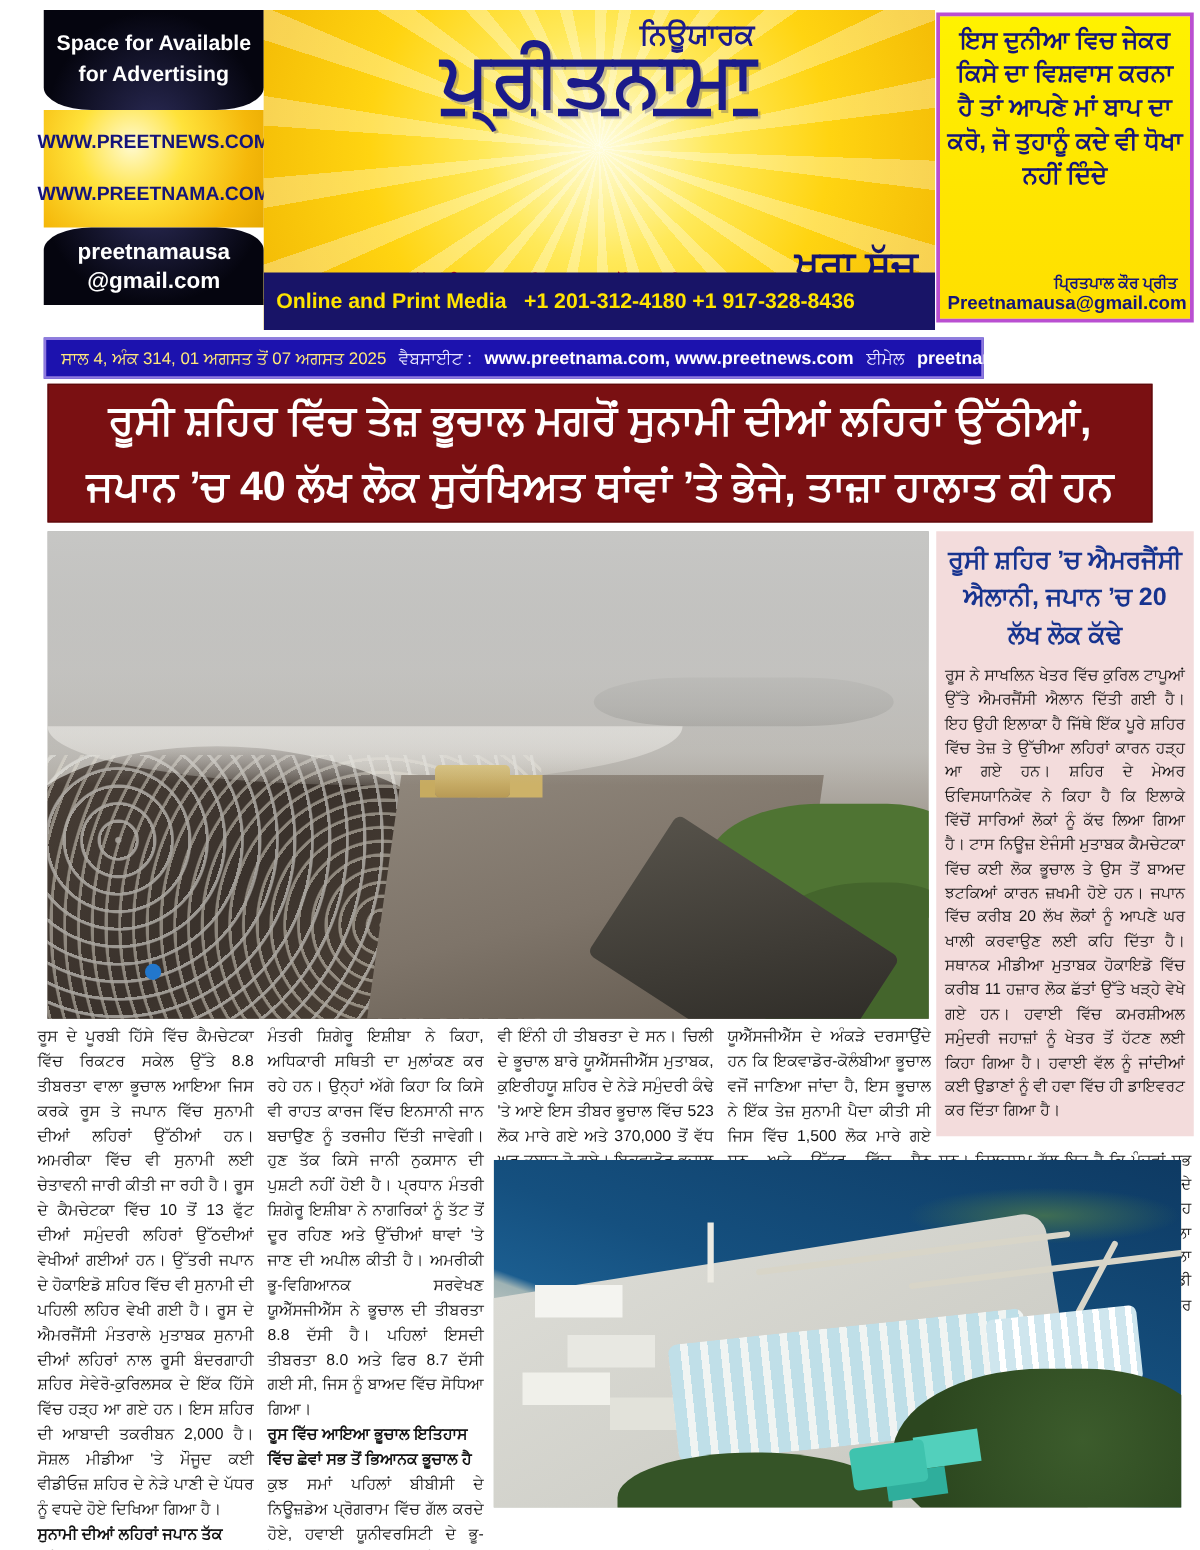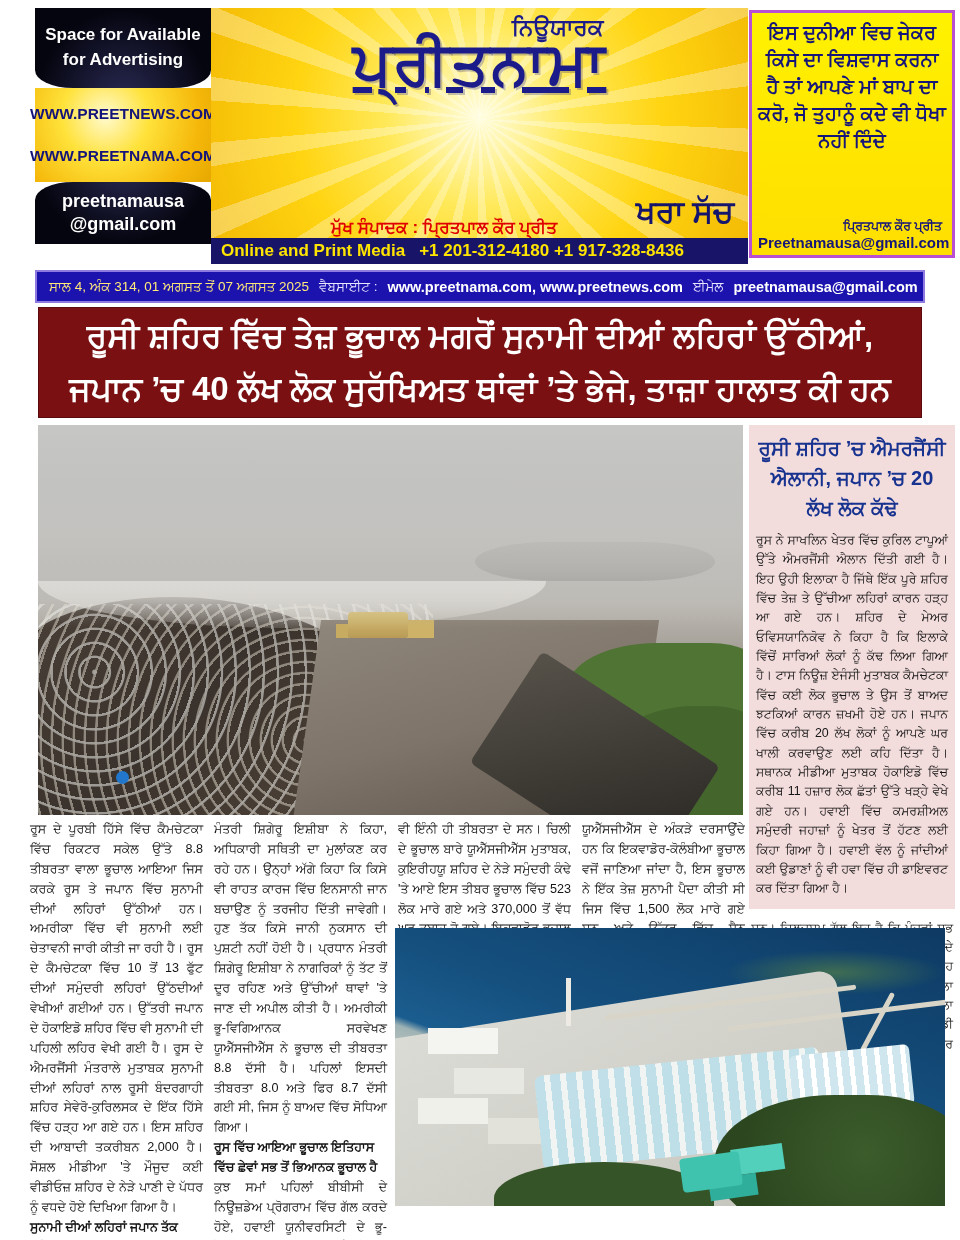--- a/index.html
+++ b/index.html
@@ -20,34 +20,34 @@
       border-top-left-radius:38px 18px; border-top-right-radius:38px 18px; }
 
   .masthead { position:absolute; left:211px; top:8px; width:537px; height:256px;
       background:radial-gradient(circle at 50% 42%, #fffde0 0%, #ffe95a 30%, #ffd411 60%, #f2b804 100%); overflow:hidden; }
   .masthead .rays { position:absolute; inset:-40px; background:repeating-conic-gradient(from 8deg at 50% 45%, rgba(255,255,255,.30) 0 5deg, rgba(255,255,255,0) 5deg 14deg); }
   .masthead .city { position:absolute; top:6px; left:56%; color:#1b1b8a; font-weight:bold; font-size:23px; }
   .masthead .title { position:absolute; top:26px; left:0; width:100%; text-align:center; color:#1b1b8a; font-weight:bold;
       font-size:60px; line-height:1.0; letter-spacing:2px; text-shadow:2px 2px 0 rgba(20,20,110,.25);text-decoration:underline; }
   .masthead .editor { position:absolute; bottom:26px; left:120px; color:#e00000; font-weight:bold; font-size:17px; }
   .masthead .slogan { position:absolute; bottom:34px; right:14px; color:#15156e; font-weight:bold; font-size:31px; }
-  .masthead .strip { position:absolute; bottom:0; left:0; width:100%; height:26px; background:#181467;
+  .masthead .strip { position:absolute; bottom:0; left:0; width:100%; height:46px; background:#181467;
       display:flex; align-items:center; gap:14px; padding:0 10px; }
   .masthead .strip .media { color:#ffe400; font-weight:bold; font-size:17px; }
   .masthead .strip .phones { color:#ffe400; font-weight:bold; font-size:17px; }
 
   .quote-box { position:absolute; left:749px; top:10px; width:206px; height:248px;
       background:linear-gradient(180deg, #fff200 0%, #ffe500 60%, #ffdf00 100%); border:3px solid #b94fd1;
       padding:6px 6px 4px 6px; display:flex; flex-direction:column; }
   .quote-box .q-text { color:#15157a; font-weight:bold; font-size:19.5px; line-height:1.38; text-align:center; flex:1; }
   .quote-box .q-author { color:#15157a; font-weight:bold; font-size:12.5px; text-align:right; padding-right:4px; }
   .quote-box .q-email { color:#15157a; font-weight:bold; font-size:15px; text-align:center; }
 
   
-  .info-bar { position:absolute; left:35px; top:270px; width:890px; height:33px; background:#1c12ae; border:2px solid #8f7adf;
+  .info-bar { position:absolute; left:35px; top:270px; width:752px; height:33px; background:#1c12ae; border:2px solid #8f7adf;
       display:flex; align-items:center; gap:10px; padding:0 12px; white-space:nowrap; }
   .info-bar .issue { color:#ffe97a; font-size:13.5px; }
   .info-bar .lbl { color:#e9e6ff; font-size:13.5px; }
   .info-bar .urls { color:#ffffff; font-weight:bold; font-size:14.5px; }
   .info-bar .mail { color:#ffffff; font-weight:bold; font-size:14.5px; }
 
   
   .headline { position:absolute; left:38px; top:307px; width:884px; height:111px; background:#7a1012; border:1px solid #5d0a0c;
       display:flex; flex-direction:column; justify-content:center; align-items:center; }
   .headline div { color:#ffffff; font-weight:bold; font-size:33px; line-height:1.6; text-align:center; width:100%; }

